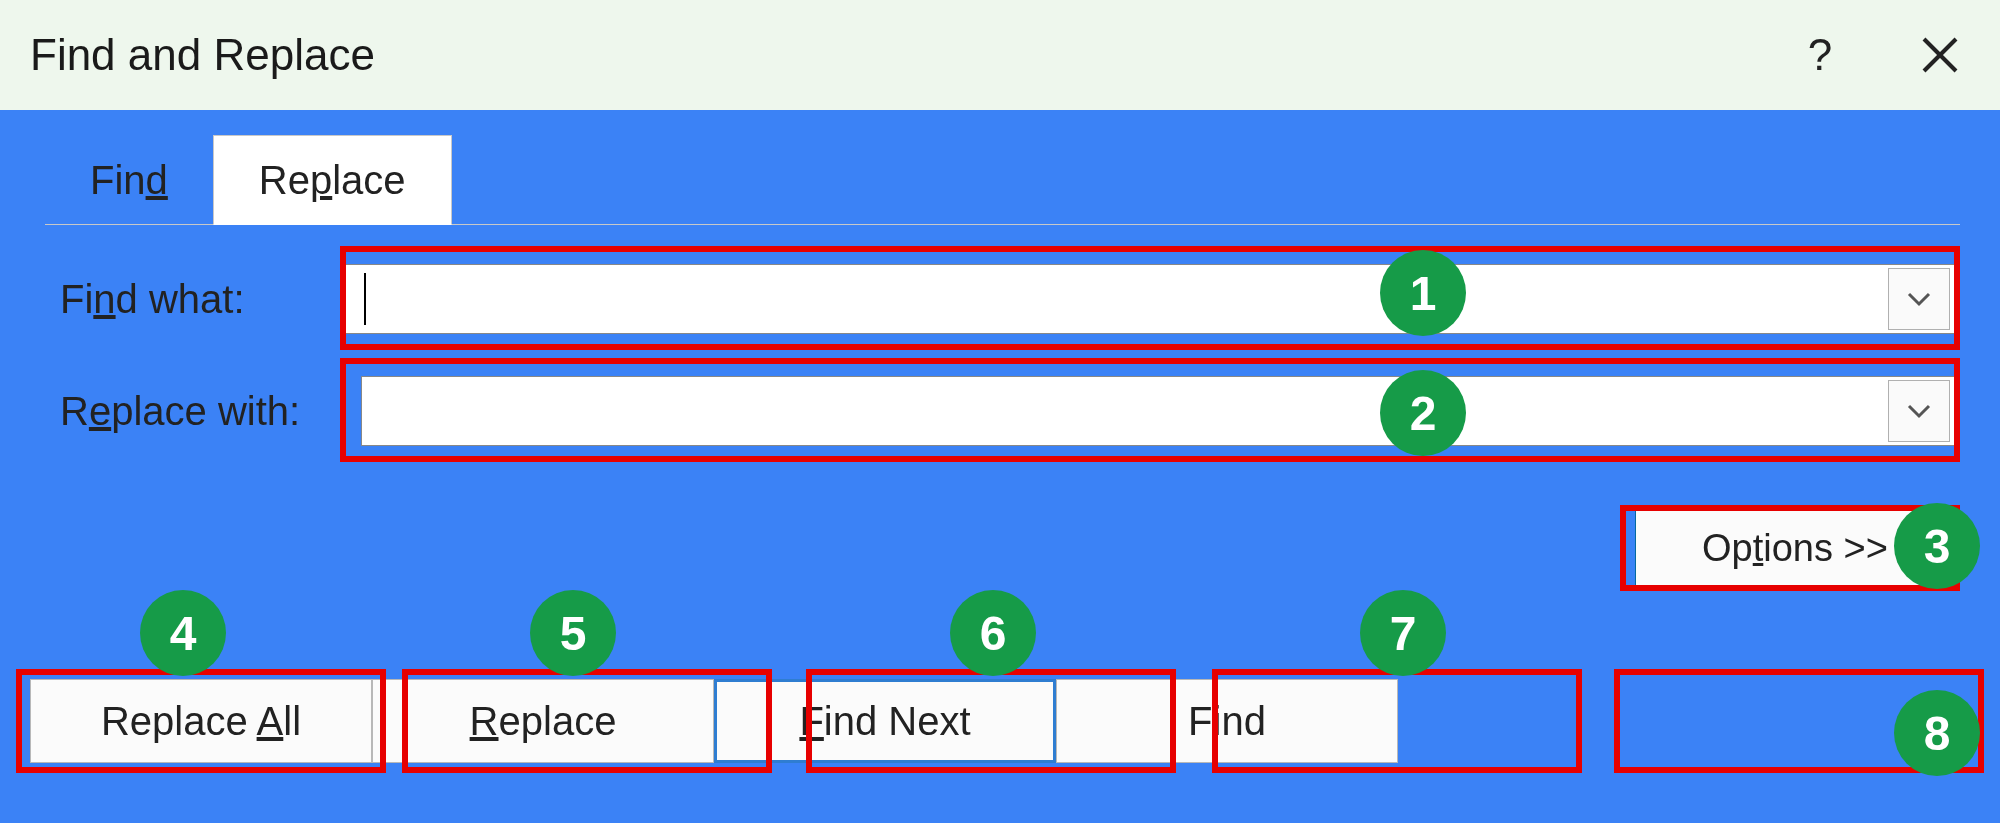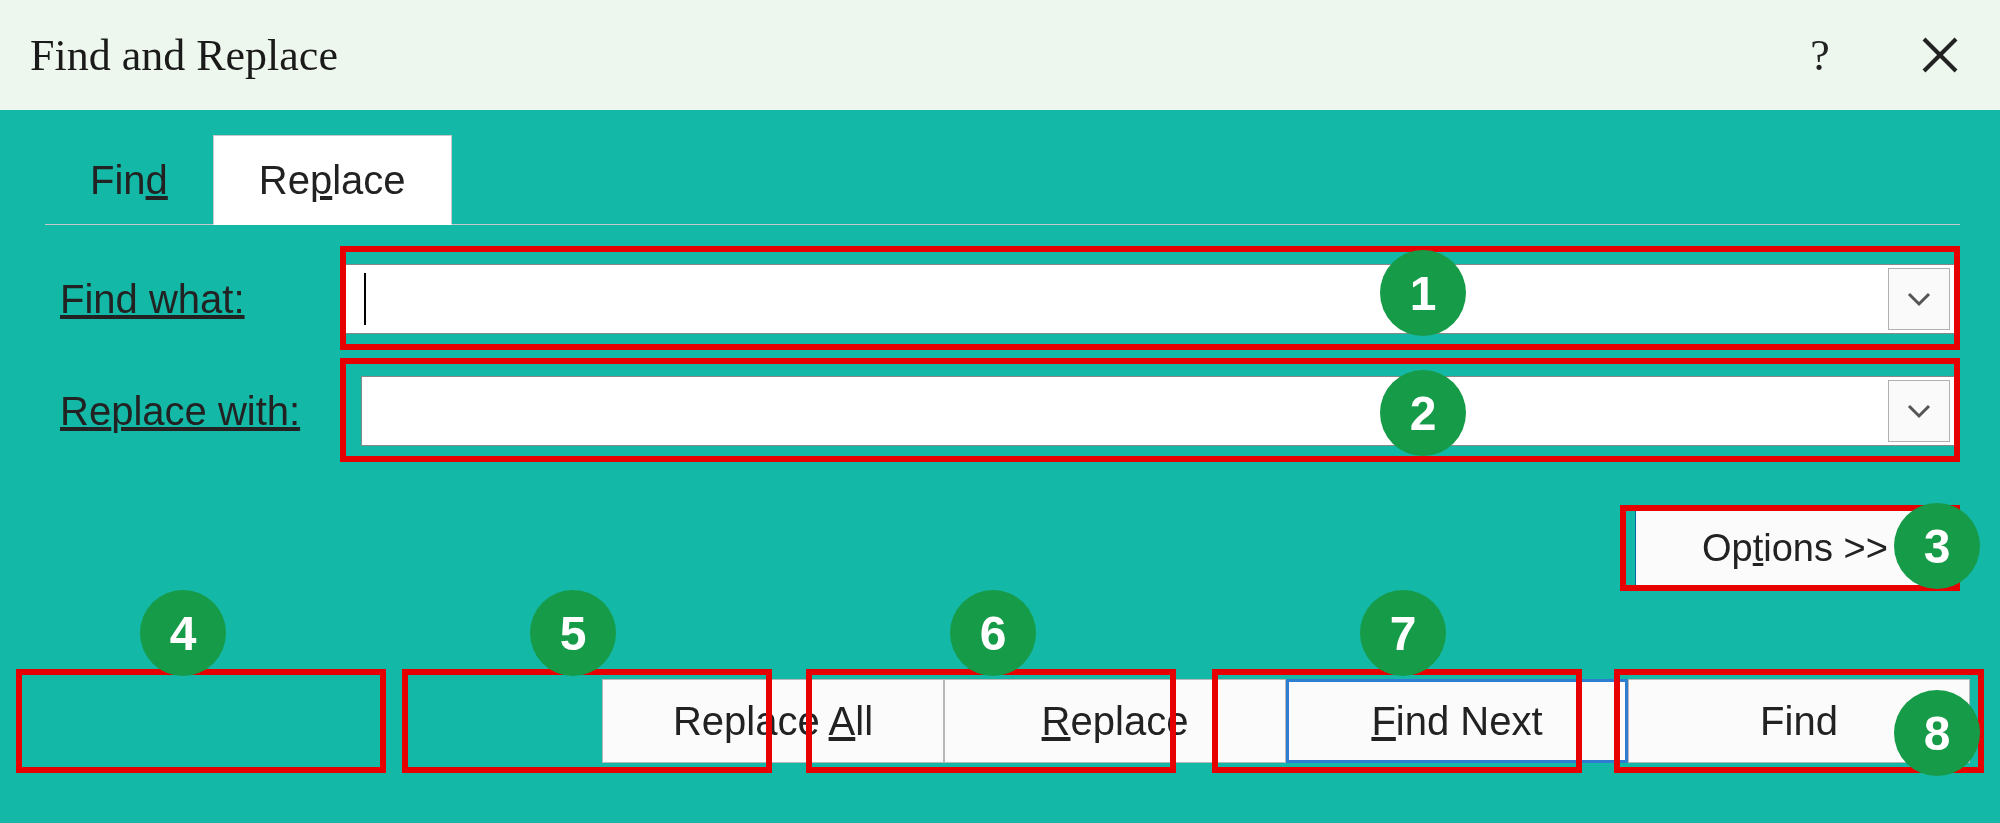--- a/index.html
+++ b/index.html
@@ -19,42 +19,41 @@
     box-sizing: border-box;
   }
 
   
   .titlebar {
     display: flex;
     align-items: center;
     height: 110px;
     background: #eef7ed;
     padding-left: 30px;
-    font-family: Liberation Serif, serif;
   }
   .titlebar .title {
     font-size: 44px;
     color: #1a1a1a;
     flex: 1;
   }
   .titlebar .help-btn,
   .titlebar .close-btn {
     width: 120px;
     height: 110px;
     display: flex;
     align-items: center;
     justify-content: center;
     font-size: 44px;
     color: #222;
   }
   .close-x-svg { width: 40px; height: 40px; }
 
   
   .body-area {
-    background: #14b8a6;
+    background: #3b82f6;
     height: calc(100% - 110px);
     position: relative;
   }
 
   
   .tabs {
     position: absolute;
     left: 45px;
     top: 25px;
     height: 90px;
@@ -96,21 +95,20 @@
     display: flex;
     align-items: center;
   }
   .form-row.row1 { top: 150px; }
   .form-row.row2 { top: 262px; gap: 16px; }
 
   .form-label {
     width: 285px;
     font-size: 40px;
     color: #222;
-    text-decoration: underline;
   }
 
   .combo {
     flex: 1;
     height: 70px;
     background: #ffffff;
     border: 1px solid #888;
     display: flex;
     align-items: center;
     position: relative;
@@ -177,21 +175,21 @@
   }
 
   
   .button-row {
     position: absolute;
     left: 30px;
     right: 30px;
     bottom: 60px;
     height: 84px;
     display: flex;
-    justify-content: flex-end;
+    justify-content: flex-start;
   }
   .btn {
     width: 342px;
     height: 84px;
     background: #fbfbfb;
     border: 1px solid #b8b8b8;
     display: flex;
     align-items: center;
     justify-content: center;
     font-size: 40px;

